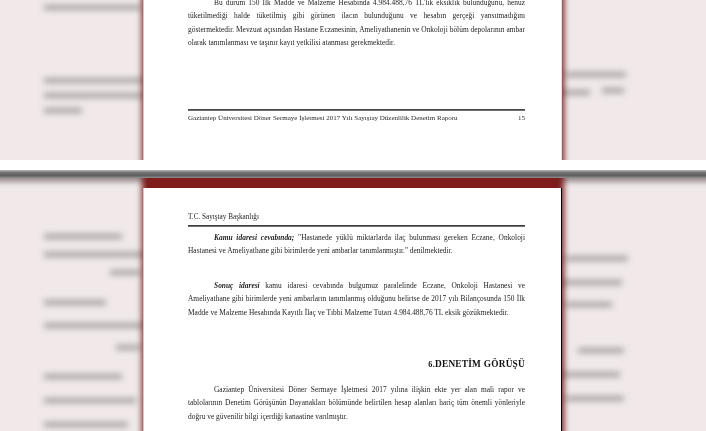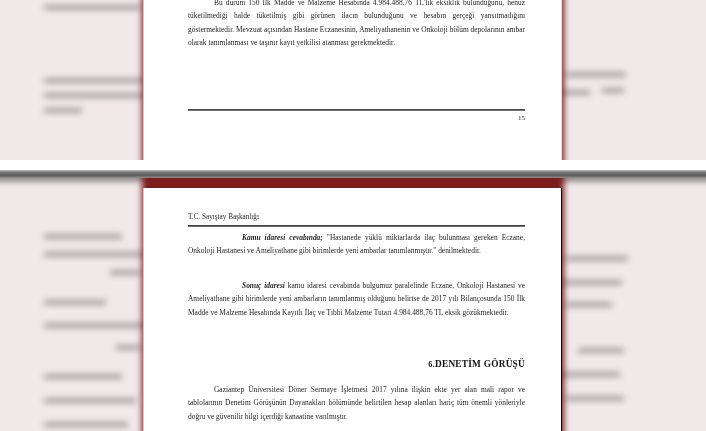--- a/index.html
+++ b/index.html
@@ -95,21 +95,21 @@
   p.para {
     margin: 0;
     font-size: 7.4px;
     line-height: 13.3px;
     text-align: justify;
     color: #1d1d1d;
     text-indent: 26px;
     letter-spacing: .02px;
   }
 
-  .ital { font-style: italic; font-weight: 600; margin-left: 28px; }
+  .ital { font-style: italic; font-weight: 600; }
 
   
   .footer-rule {
     position: absolute;
     left: 44px;
     width: 337px;
     height: 0;
     border-top: 1.6px solid #4a4a4a;
     border-bottom: .7px solid #6e6e6e;
     box-sizing: content-box;
@@ -202,20 +202,21 @@
   <div class="page upper">
 
     <div class="body-col" style="top:116px;">
       <p class="para">Bu durum 150 İlk Madde ve Malzeme Hesabında 4.984.488,76 TL'lik eksiklik bulunduğunu, henüz tüketilmediği halde tüketilmiş gibi görünen ilacın bulunduğunu ve hesabın gerçeği yansıtmadığını göstermektedir. Mevzuat açısından Hastane Eczanesinin, Ameliyathanenin ve Onkoloji bölüm depolarının ambar olarak tanımlanması ve taşınır kayıt yetkilisi atanması gerekmektedir.</p>
     </div>
 
     <div class="footer-rule" style="top:229px;"></div>
 
     <div class="footer-text" style="top:233px;">
       <span class="fpage">15</span>
+      <span class="ftitle">Gaziantep Üniversitesi Döner Sermaye İşletmesi 2017 Yılı Sayıştay Düzenlilik Denetim Raporu</span>
     </div>
 
   </div>
 
   <div class="page-gap-white-top"></div>
   <div class="page-gap"></div>
 
   <div class="page lower">
 
     <div class="header-text" style="top:24px;">T.C. Sayıştay Başkanlığı</div>

